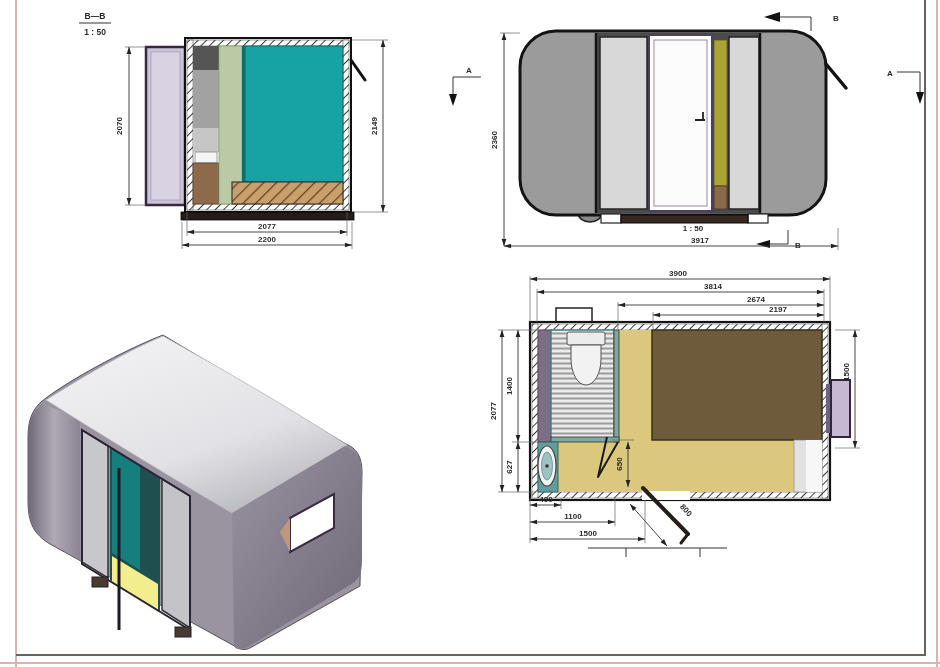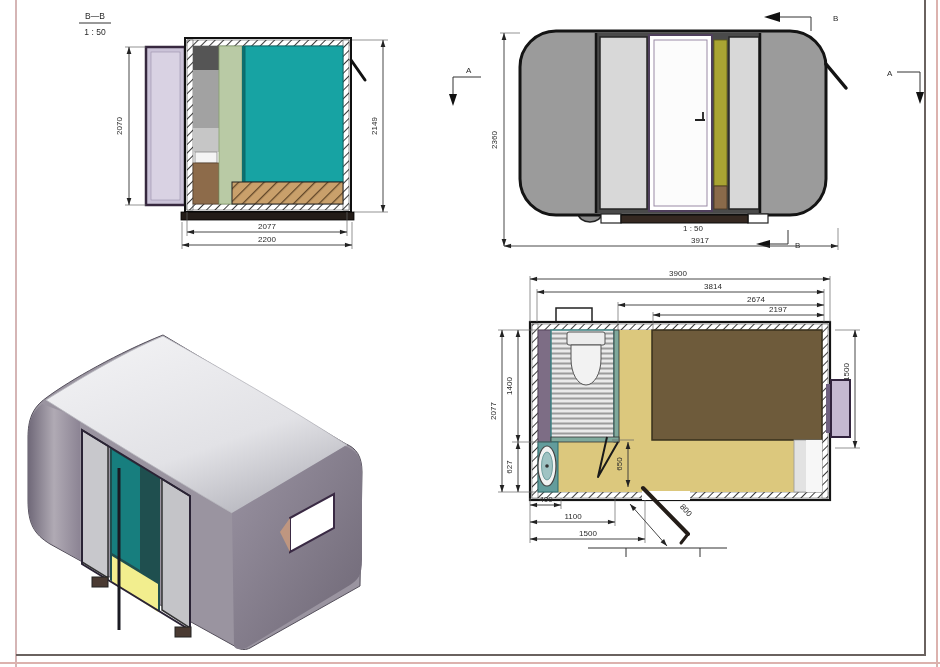--- a/index.html
+++ b/index.html
@@ -1,17 +1,17 @@
 <!DOCTYPE html>
 <html><head>
 <meta charset="utf-8">
 <style>
   html,body{margin:0;padding:0;background:#ffffff;}
   .sheet{position:relative;width:940px;height:667px;background:#ffffff;overflow:hidden;
-         font-family:"Liberation Sans", sans-serif;}
+         font-family:"Liberation Sans", sans-serif;font-weight:bold;}
   svg{position:absolute;left:0;top:0;}
   svg text{font-family:"Liberation Sans", sans-serif;fill:#2a2a2a;}
   .dim{font-size:8px;}
   .mk{font-size:8px;}
   .lbl{font-size:8.5px;}
   .dimline{stroke:#333;stroke-width:0.9;fill:none;}
   .extline{stroke:#666;stroke-width:0.7;fill:none;}
   .thin{stroke:#333;stroke-width:1;fill:none;}
 </style>
 </head>

